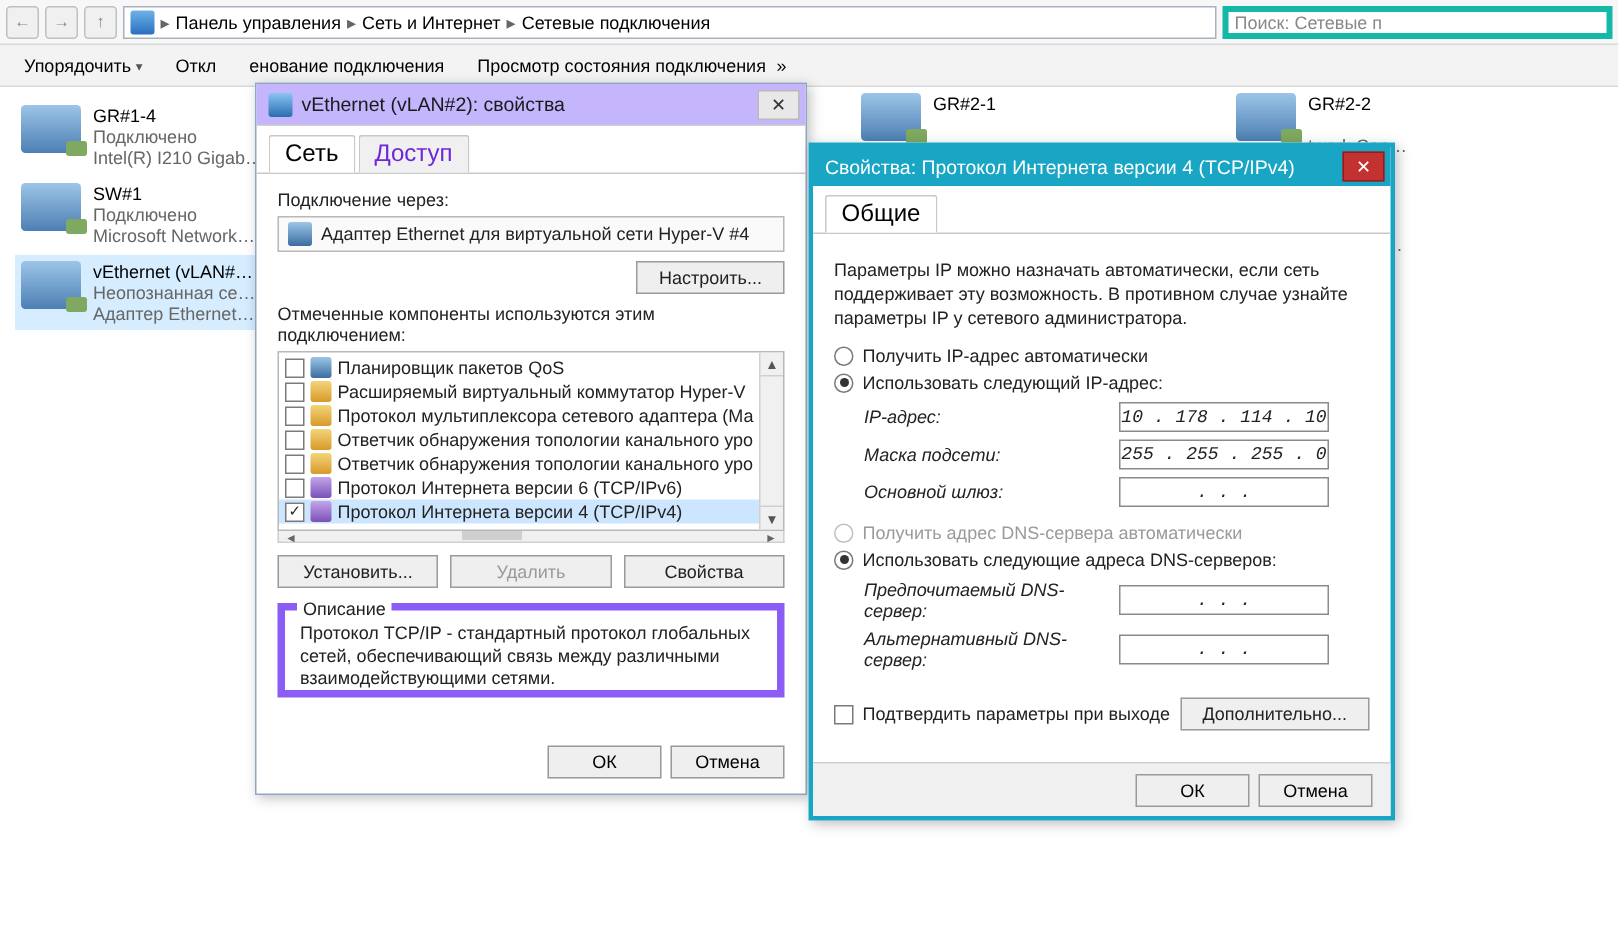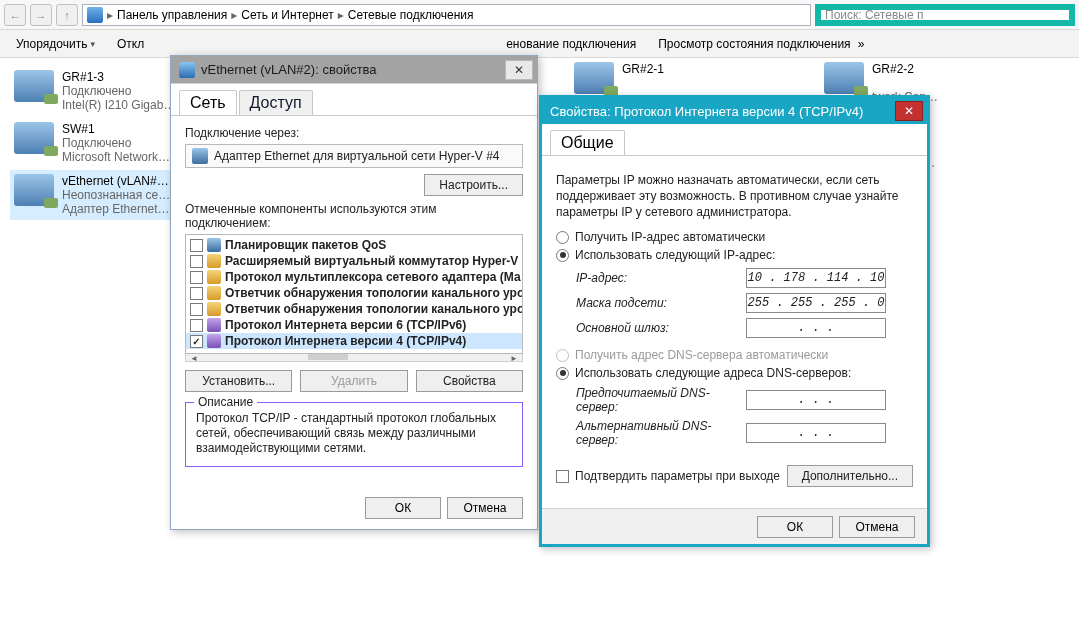--- a/index.html
+++ b/index.html
@@ -42,21 +42,21 @@
     gap: 4px;
   }
   .breadcrumb .bicon {
     width: 16px; height: 16px;
     background: linear-gradient(#6fb2e8,#2a6fc0);
     border-radius:2px;
   }
   .breadcrumb .sep { color:#666; }
   .searchbox {
     width: 260px; height: 22px;
-    border: 6px solid #14b8a6;
+    border: 4px solid #14b8a6;
     background: #fff;
     display:flex;align-items:center;padding:0 4px;color:#888;
   }
   
   .toolbar {
     height: 28px;
     background:#f3f3f3;
     border-bottom:1px solid #d9d9d9;
     display:flex;align-items:center;
     padding:0 8px;gap:6px;
@@ -103,75 +103,74 @@
     box-shadow:2px 2px 8px rgba(0,0,0,0.25);
   }
   .dlg1 { left:170px; top:55px; width:368px; height:475px; border-color:#8fa7c0;}
   .dlg2 { left:539px; top:95px; width:391px; height:452px; border:3px solid #19a6c4;}
   .titlebar {
     height:28px;
     display:flex;align-items:center;
     padding:0 4px 0 8px;
     font-size:13px;
   }
-  .dlg1 .titlebar { background:#a3a3a3; color:#1a1a1a; border-bottom:1px solid #d0d0d0;}
+  .dlg1 .titlebar { background:#c4b5fd; color:#1a1a1a; border-bottom:1px solid #d0d0d0;}
   .dlg2 .titlebar { background:#19a6c4; color:#fff; height:26px;}
   .dlgicon {
     width:16px;height:16px;margin-right:6px;
     background:linear-gradient(#89c4f4,#2b6db0);border-radius:2px;
   }
   .titlebar .spacer{flex:1;}
   .closebtn {
     width:28px;height:20px;border:1px solid rgba(0,0,0,0.2);
     background:#e8e8e8;color:#333;
     display:flex;align-items:center;justify-content:center;font-size:12px;
   }
   .closebtn.red { background:#c43131;color:#fff;border-color:#8a1f1f;}
   .tabs { display:flex; padding:6px 8px 0 8px; border-bottom:1px solid #c8c8c8;}
   .tab {
     padding:3px 10px;border:1px solid #c8c8c8;border-bottom:none;
     background:#fff;margin-right:2px;border-radius:2px 2px 0 0;
     font-size:16px;
   }
-  .tab.inactive{background:#f0f0f0;color:#0f172a;}
+  .tab.inactive{background:#f0f0f0;color:#6d28d9;}
   .dlgbody { padding:10px 14px; font-size:12px; color:#222;}
   .fieldbox {
     border:1px solid #b8b8b8;background:#fafafa;
     display:flex;align-items:center;padding:3px 6px;gap:6px;
   }
   .smicon{width:16px;height:16px;background:linear-gradient(#9cc5e8,#3b6da0);border-radius:2px;}
   .btn {
     border:1px solid #9a9a9a;background:#efefef;
     padding:3px 14px;font-size:12px;min-width:76px;text-align:center;
   }
   .btn.disabled{color:#9a9a9a;}
   .rightalign{display:flex;justify-content:flex-end;}
   .complist {
     border:1px solid #b8b8b8;height:120px;overflow:hidden;
     display:flex;
-    font-weight:bold;
   }
   .complist-inner{flex:1;padding:2px 0;}
   .complist .row{
     display:flex;align-items:center;gap:4px;padding:1px 4px;
     white-space:nowrap;
   }
   .complist .row.sel{background:#cde6ff;}
   .chk{width:13px;height:13px;border:1px solid #7a7a7a;background:#fff;display:inline-flex;align-items:center;justify-content:center;font-size:10px;}
   .chk.on::after{content:"✓";color:#222;}
   .rowicon{width:14px;height:14px;background:linear-gradient(#f4d47a,#d79a2a);border-radius:2px;}
   .rowicon.net{background:linear-gradient(#c4a5e8,#7a50b8);}
   .rowicon.qos{background:linear-gradient(#9cc5e8,#3b6da0);}
   .scrollbar{width:16px;background:#f0f0f0;border-left:1px solid #d0d0d0;display:flex;flex-direction:column;}
   .scrollbar .arr{height:16px;display:flex;align-items:center;justify-content:center;font-size:9px;color:#555;border-bottom:1px solid #d0d0d0;}
   .scrollbar .arr:last-child{border-top:1px solid #d0d0d0;border-bottom:none;}
   .scrollbar .track{flex:1;}
   .btnrow{display:flex;gap:8px;justify-content:space-between;margin-top:8px;}
   .btnrow .btn{flex:1;}
-  .groupbox{border:1px solid #8b5cf6;padding:8px 10px 10px 10px;margin-top:10px;position:relative;}
+  .groupbox{border:5px solid #8b5cf6;padding:8px 10px 0 10px;margin-top:10px;position:relative;}
   .groupbox .gtitle{position:absolute;top:-8px;left:8px;background:#fff;padding:0 4px;}
   .dlgfooter{
     position:absolute;bottom:10px;right:14px;display:flex;gap:6px;
   }
   
   .dlg2 .descr{line-height:16px;margin:6px 0 10px 0;}
   .radiorow{display:flex;align-items:center;gap:6px;margin:4px 0;}
   .radio{width:13px;height:13px;border:1px solid #7a7a7a;border-radius:50%;background:#fff;display:inline-flex;align-items:center;justify-content:center;}
   .radio.on::after{content:"";width:6px;height:6px;background:#333;border-radius:50%;}
   .radio.disabled{border-color:#c0c0c0;}
@@ -215,32 +214,32 @@
     <span>Поиск: Сетевые п</span>
   </div>
 </div>
 
 <div class="toolbar">
   <div class="titem">
     <span>Упорядочить</span>
       <span class="chev">▾</span>
   </div>
   <div class="titem">Откл</div>
-  <div class="titem" style="margin-left:340px">енование подключения</div>
+  <div class="titem" style="">енование подключения</div>
   <div class="titem">
     <span>Просмотр состояния подключения</span>
       <span class="raquo">»</span>
   </div>
 </div>
 
 <div class="bgcontent">
   <div class="conn-item">
     <div class="conn-icon"></div>
     <div class="conn-text">
-      <div class="l1">GR#1-3</div>
+      <div class="l1">GR#1-4</div>
       <div class="l2">Подключено</div>
       <div class="l3">Intel(R) I210 Gigab…</div>
     </div>
   </div>
   <div class="conn-item">
     <div class="conn-icon"></div>
     <div class="conn-text">
       <div class="l1">SW#1</div>
       <div class="l2">Подключено</div>
       <div class="l3">Microsoft Network…</div>

